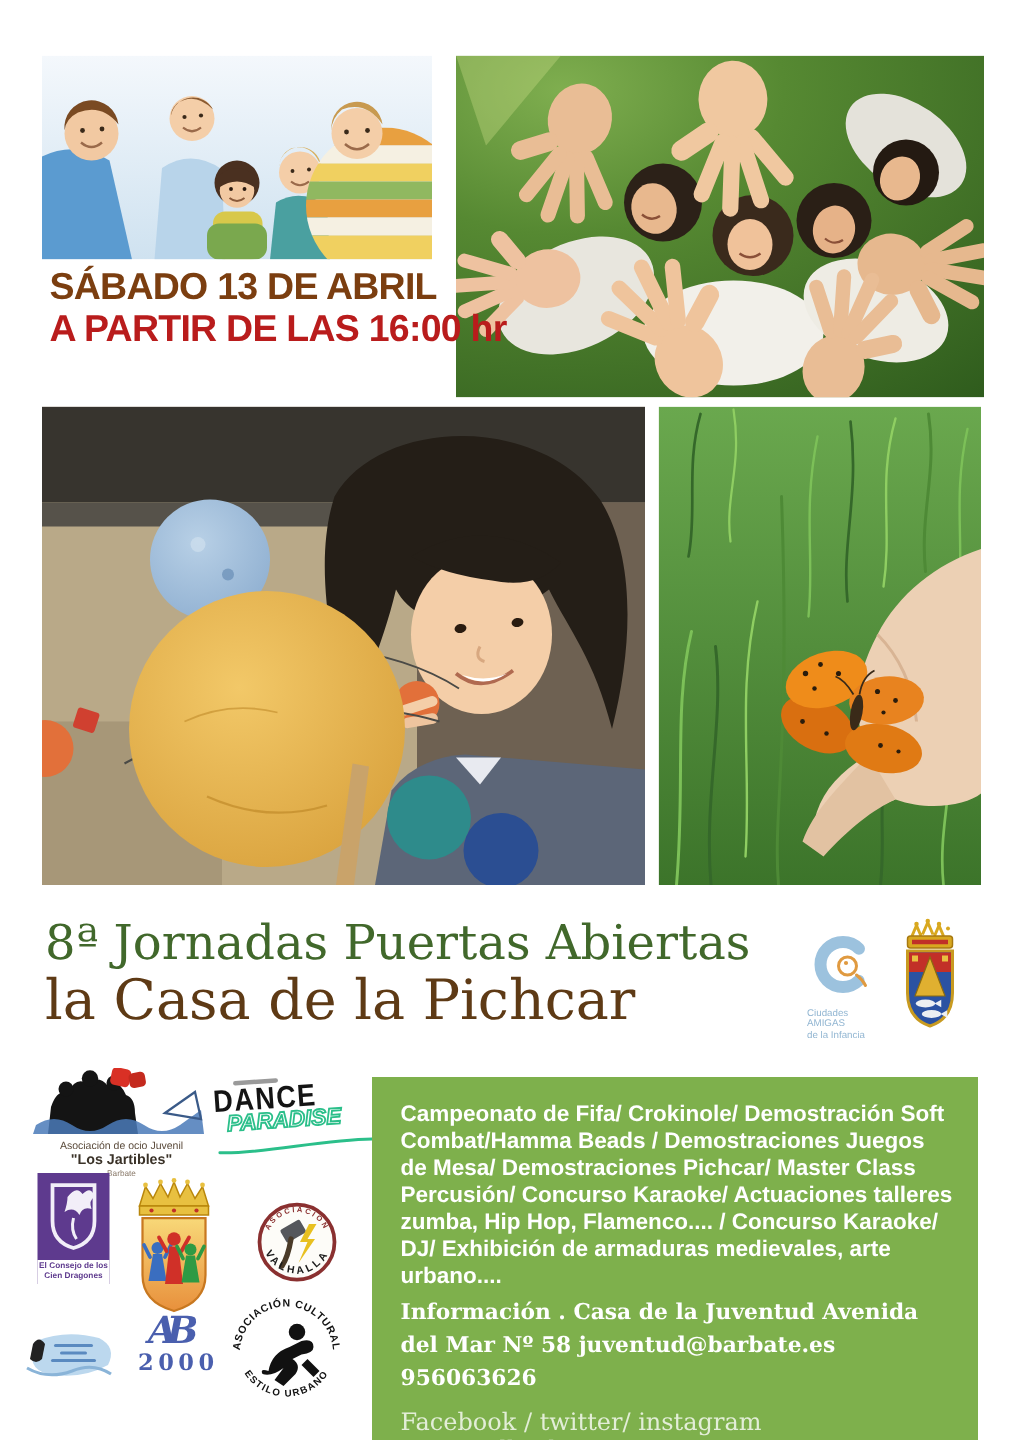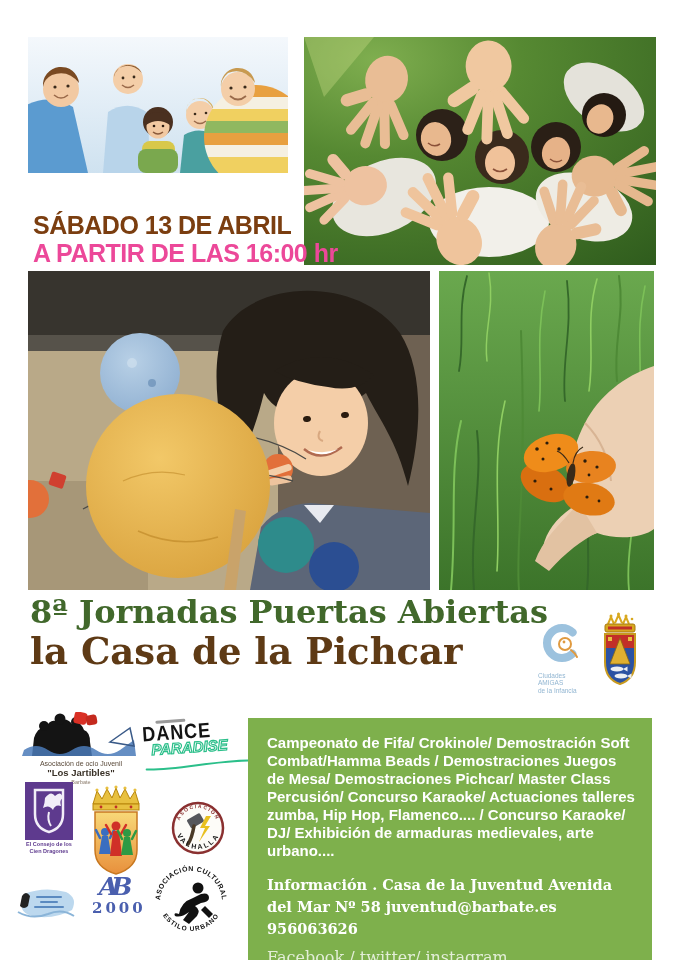--- a/index.html
+++ b/index.html
@@ -3,36 +3,36 @@
 <meta charset="utf-8">
 <style>
   html,body{margin:0;padding:0;background:#ffffff;}
   .poster{position:relative;width:678px;height:960px;background:#ffffff;overflow:hidden;
           font-family:"Liberation Sans",sans-serif;}
   .abs{position:absolute;}
   .photo{position:absolute;overflow:hidden;}
   .photo svg{display:block;}
 
   
-  .date-block{left:33px;top:212px;line-height:1.1;font-weight:bold;
+  .date-block{left:33px;top:178px;line-height:1.1;font-weight:bold;
               font-family:"Liberation Sans",sans-serif;letter-spacing:-0.5px;}
   .date-line1{font-size:25px;color:#7b3e10;}
-  .date-line2{font-size:25px;color:#ec4899;}
+  .date-line2{font-size:25px;color:#b91c1c;}
 
   
-  .title-block{left:30px;top:596px;font-family:"DejaVu Serif",serif;font-weight:bold;line-height:1.05;}
+  .title-block{left:30px;top:612px;font-family:"DejaVu Serif",serif;font-weight:normal;line-height:1.05;}
   .title-line1{font-size:32px;color:#41682b;}
   .title-line2{font-size:37px;color:#5e3a15;margin-top:2px;}
 
   
   .green-box{left:248px;top:718px;width:404px;min-height:204px;background:#7eb04c;
              box-sizing:border-box;padding:16px 17px 14px 19px;}
   .activities{color:#ffffff;font-weight:bold;font-size:15px;line-height:1.2;
               font-family:"Liberation Sans",sans-serif;}
-  .info-line{color:#ffffff;font-weight:bold;font-size:14.5px;line-height:1.5;margin-top:14px;
+  .info-line{color:#ffffff;font-weight:bold;font-size:14.5px;line-height:1.5;margin-top:4px;
              font-family:"DejaVu Serif",serif;}
   .social-line{color:rgba(255,255,255,0.78);font-size:16px;margin-top:9px;
                font-family:"DejaVu Serif",serif;}
 
   
   .logo{position:absolute;}
   .jartibles-text{text-align:center;color:#555;line-height:1.15;}
   .jt1{font-size:7px;color:#5a4a3a;}
   .jt2{font-size:9.5px;font-weight:bold;color:#3a3228;}
   .jt3{font-size:5.5px;color:#8a7a6a;}

